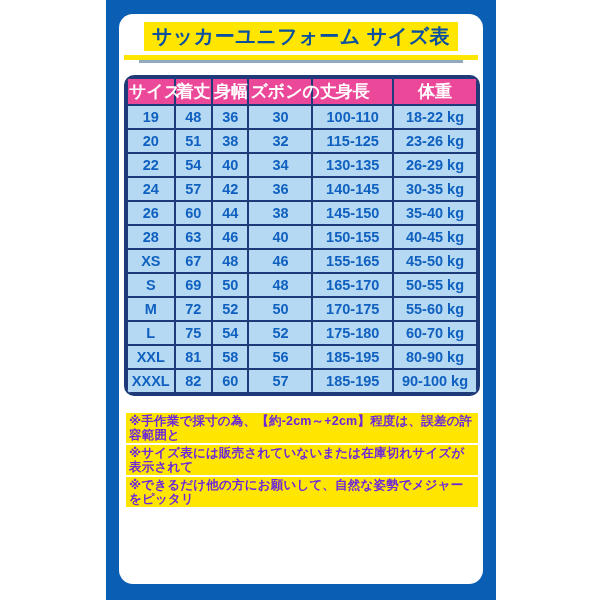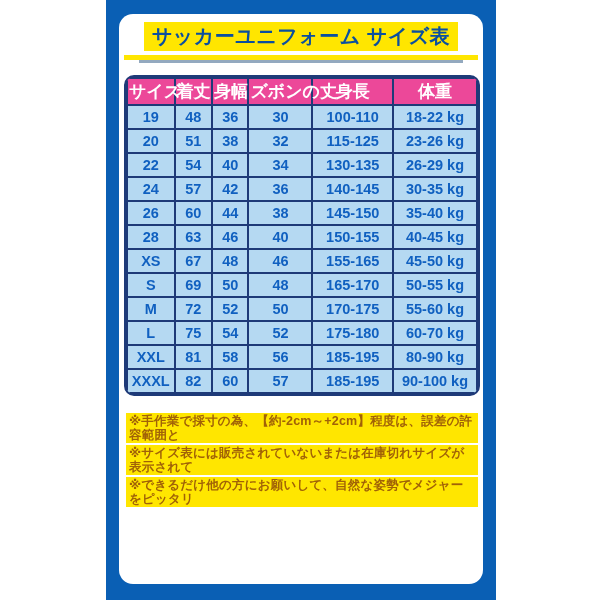--- a/index.html
+++ b/index.html
@@ -88,21 +88,21 @@
   .notes {
     margin: 17px 0 0 2px;
   }
   .note-line {
     display: block;
     margin-bottom: 2px;
   }
   .note-line > span {
     display: inline-block;
     background: #ffe600;
-    color: #a16207;
+    color: #6d28d9;
     font-size: 12.5px;
     font-weight: bold;
     line-height: 14px;
     padding: 1px 3px 1px 3px;
     letter-spacing: 0.2px;
   }
   .note-line.cont > span { margin-left: 13px; }
 </style>
 </head>
 <body>

